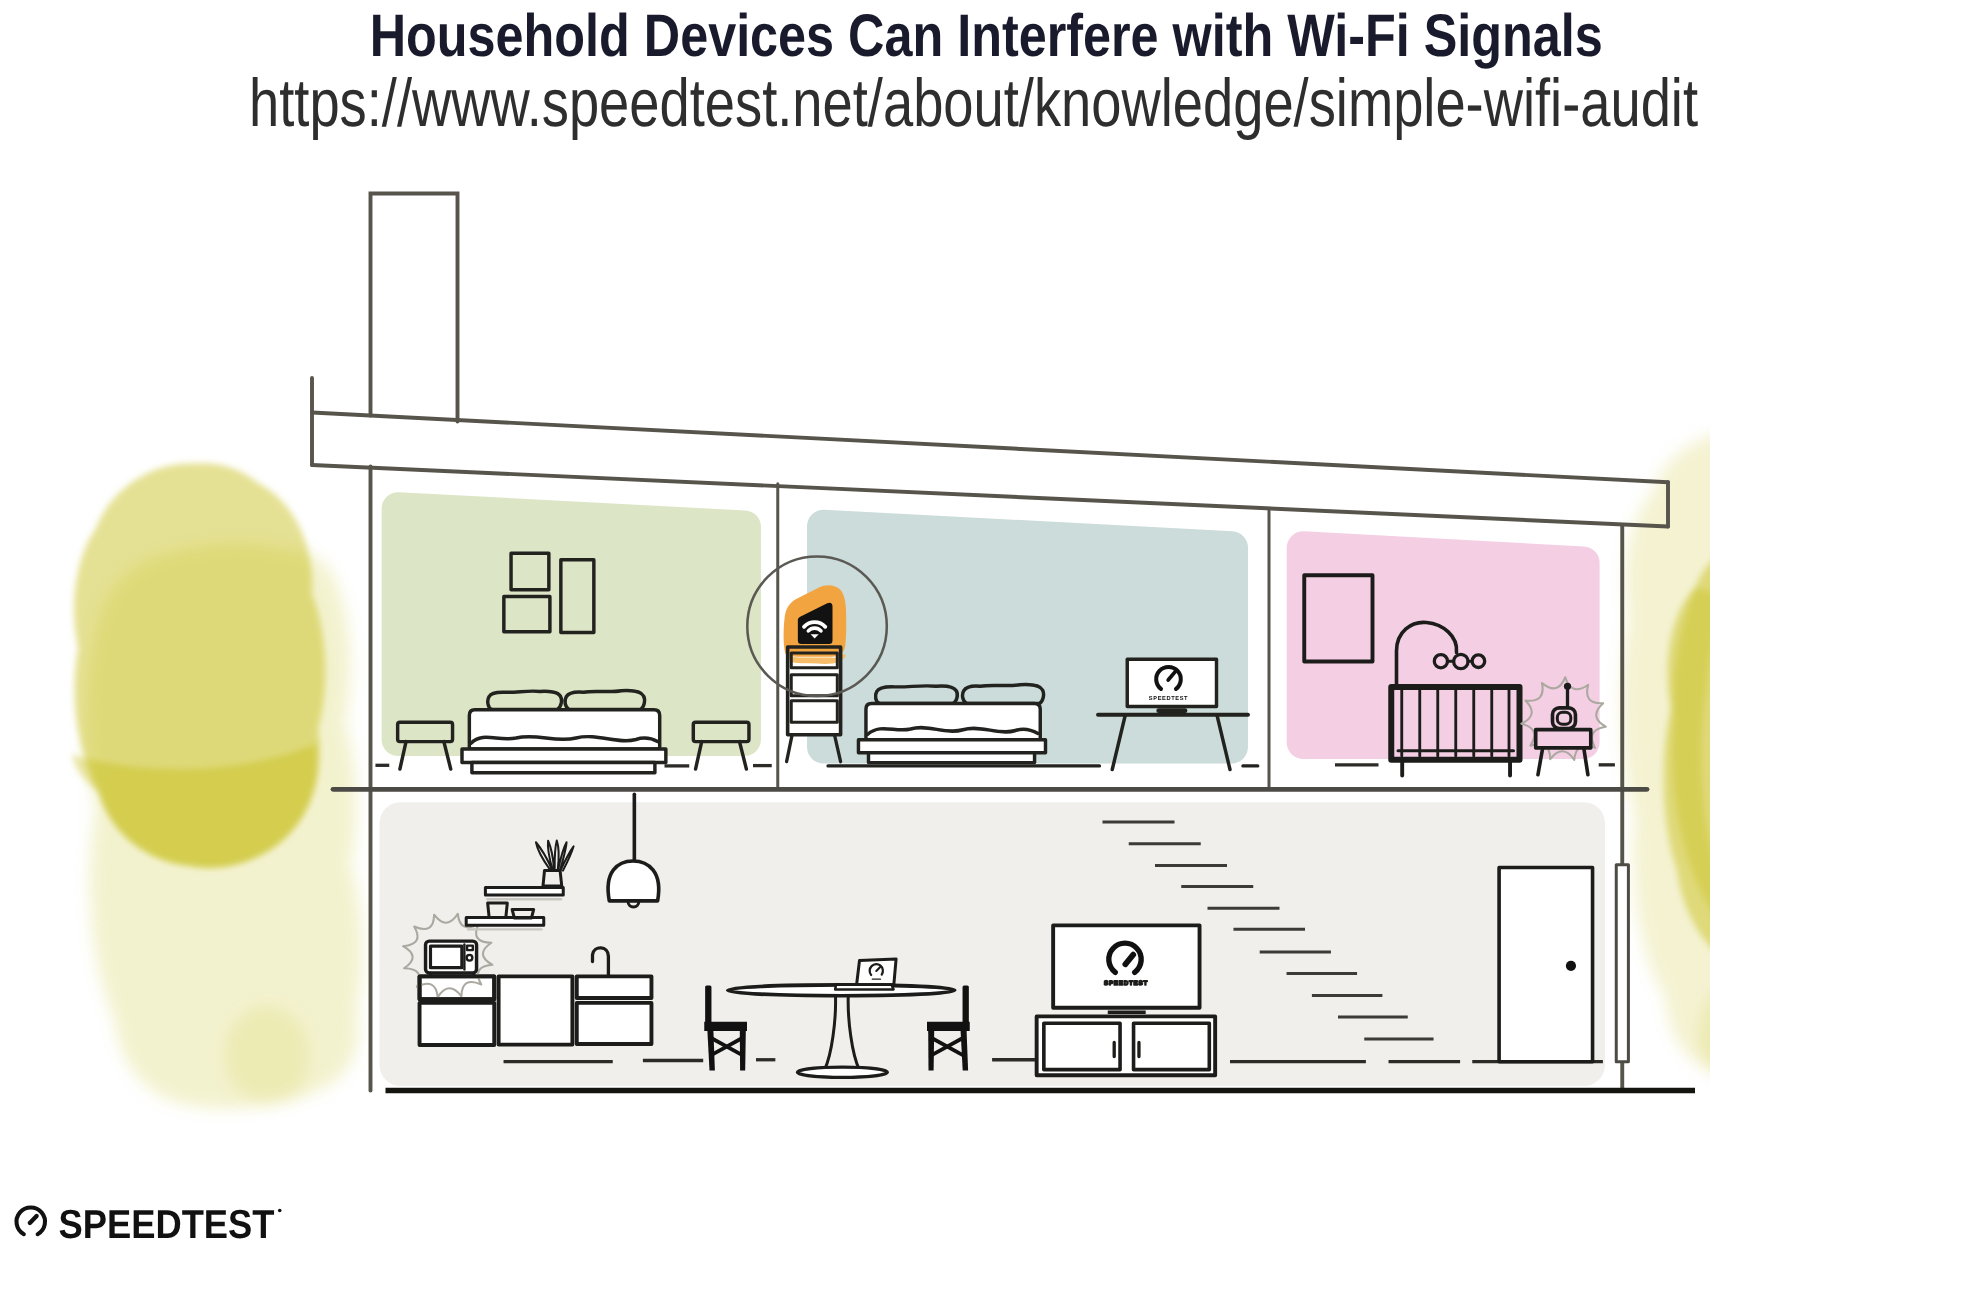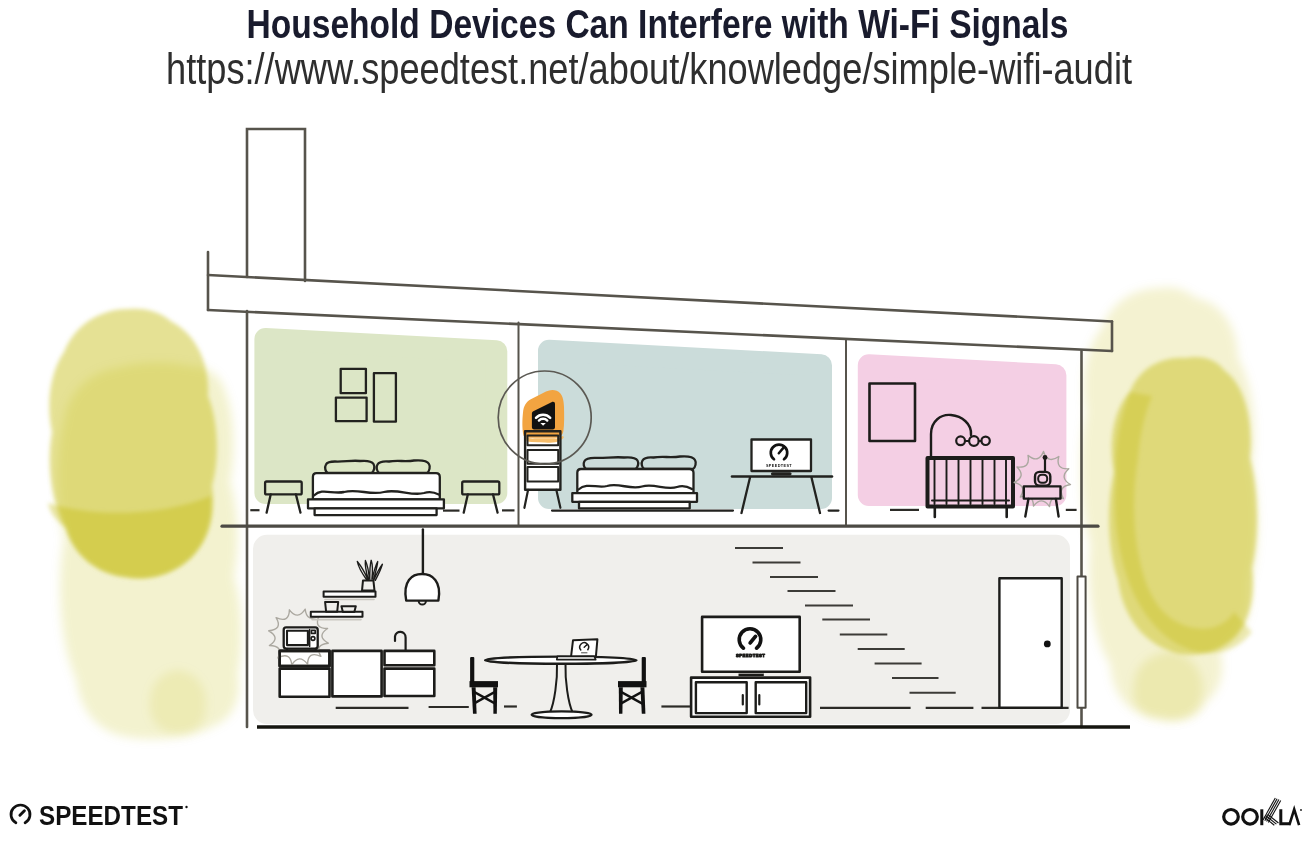--- a/index.html
+++ b/index.html
@@ -1,16 +1,16 @@
 <!DOCTYPE html>
 <html><head>
 <meta charset="utf-8">
 <style>
 html,body{margin:0;padding:0;background:#ffffff;}
-.page{position:relative;width:1308px;height:861px;overflow:hidden;font-family:"Liberation Sans",sans-serif;}
+.page{position:relative;width:1140px;height:861px;overflow:hidden;font-family:"Liberation Sans",sans-serif;}
 svg{position:absolute;top:0;left:0;display:block;}
 </style>
 </head>
 <body>
 <div class="page">
 <svg width="1308" height="861" viewBox="0 0 1308 861">
 <defs>
 <filter id="soft" x="-20%" y="-20%" width="140%" height="140%">
           <feGaussianBlur stdDeviation="5"></feGaussianBlur>
         </filter>

